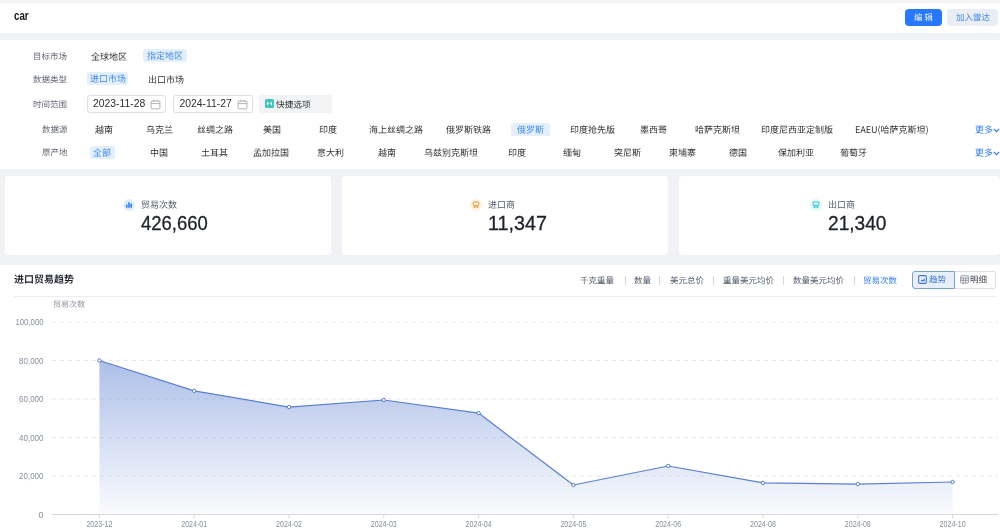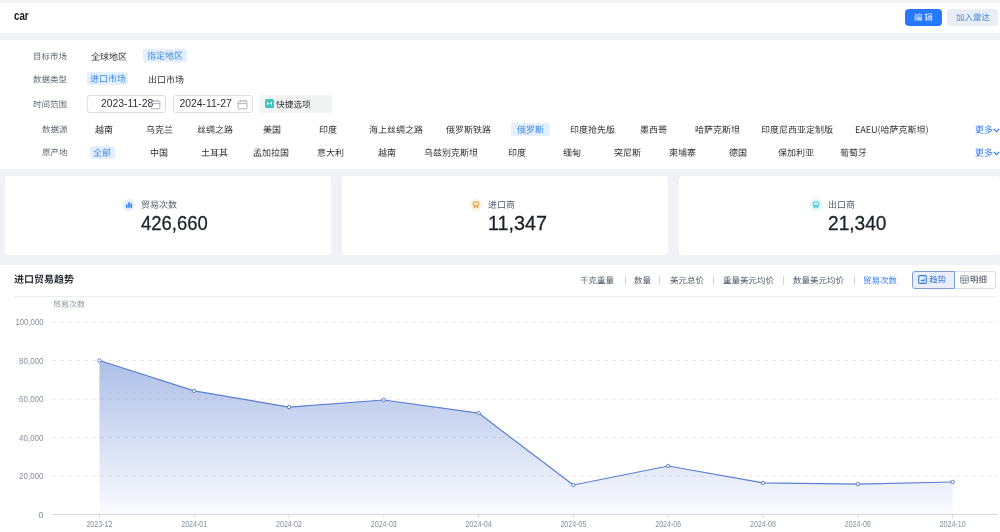--- a/index.html
+++ b/index.html
@@ -174,21 +174,21 @@
     <use href="#g8" transform="translate(2000.0 880) scale(1)"></use>
     <use href="#g9" transform="translate(3000.0 880) scale(1)"></use>
   </svg>
 <svg style="position:absolute;left:33.0px;top:99.8px;overflow:visible" width="34.0" height="8.5" viewBox="0 0 4000.0 1000" fill="#5f6670">
     <use href="#g23" transform="translate(0.0 880) scale(1)"></use>
     <use href="#g24" transform="translate(1000.0 880) scale(1)"></use>
     <use href="#g25" transform="translate(2000.0 880) scale(1)"></use>
     <use href="#g26" transform="translate(3000.0 880) scale(1)"></use>
   </svg>
 <div style="position:absolute;left:86.5px;top:95px;width:79.5px;height:18px;background:#fff;border:1px solid #dcdfe6;border-radius:3px;box-sizing:border-box"></div>
-<div style="position:absolute;left:101px;top:95px;width:60px;height:18px;font:10.4px 'Liberation Sans',sans-serif;color:#2b2f36;line-height:17px">2023-11-28</div>
+<div style="position:absolute;left:93.0px;top:95px;width:60px;height:18px;font:10.4px 'Liberation Sans',sans-serif;color:#2b2f36;line-height:17px">2023-11-28</div>
 <svg width="11" height="11" viewBox="0 0 12 12" style="position:absolute;left:150.0px;top:98.5px">
     <g fill="none" stroke="#a8abb2" stroke-width="1">
       <rect x="1.2" y="2.2" width="9.6" height="8.6" rx="1"></rect>
       <line x1="1.2" y1="5" x2="10.8" y2="5"></line>
       <line x1="4" y1="0.8" x2="4" y2="3"></line>
       <line x1="8" y1="0.8" x2="8" y2="3"></line>
     </g>
   </svg>
 <div style="position:absolute;left:173.0px;top:95px;width:79.5px;height:18px;background:#fff;border:1px solid #dcdfe6;border-radius:3px;box-sizing:border-box"></div>
 <div style="position:absolute;left:179.5px;top:95px;width:60px;height:14px;font:10.4px 'Liberation Sans',sans-serif;color:#2b2f36;line-height:17px">2024-11-27</div>

